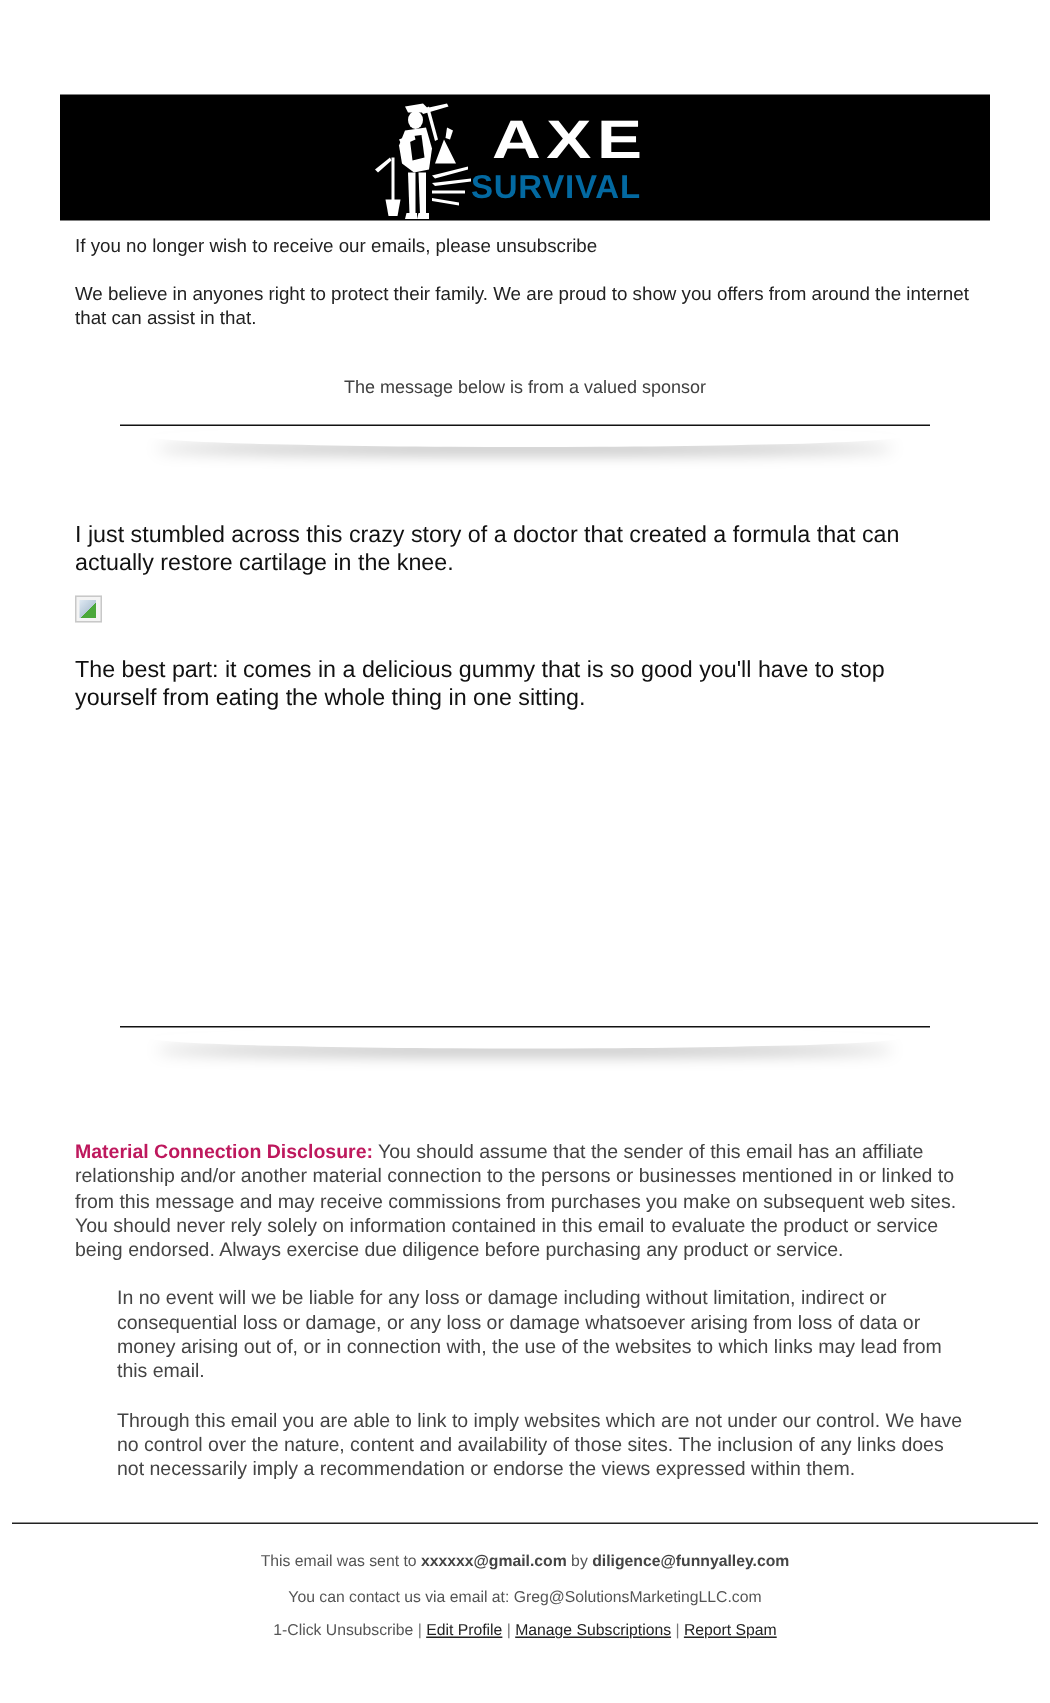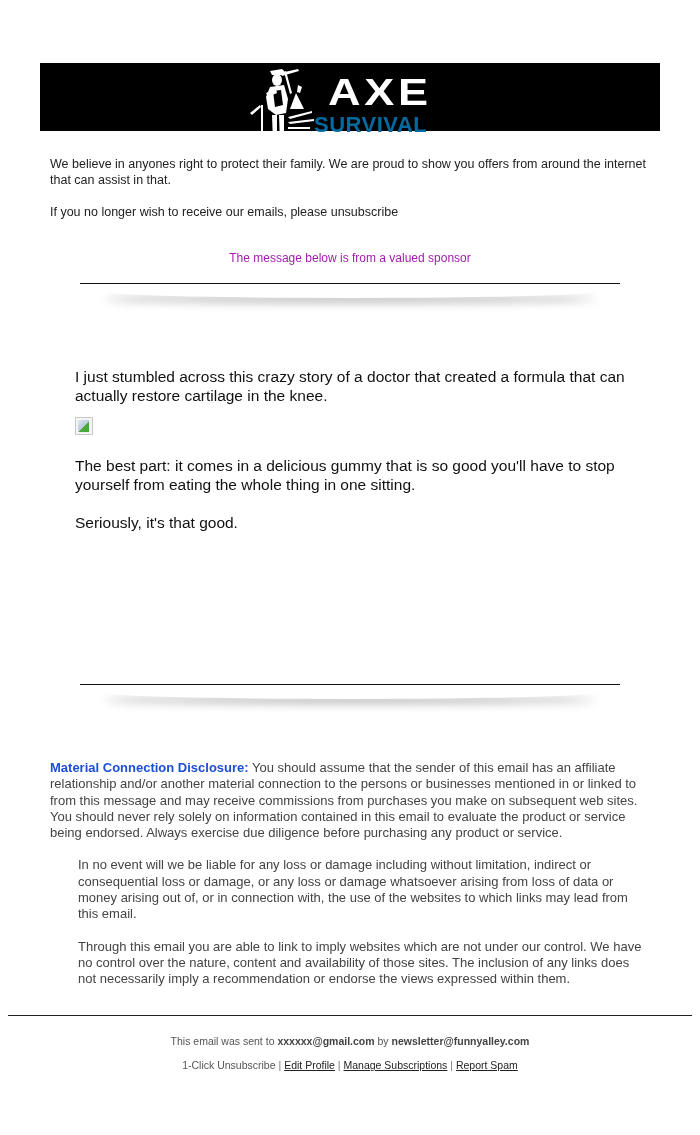--- a/index.html
+++ b/index.html
@@ -13,21 +13,21 @@
     position: relative;
     overflow: hidden;
     font-family: "Liberation Sans", sans-serif;
     color: #222222;
   }
   .banner {
     position: absolute;
     left: 40px;
     top: 63px;
     width: 620px;
-    height: 68px;
+    height: 84px;
     background: #000000;
   }
   .logo {
     position: absolute;
     left: 206px;
     top: 2px;
     width: 210px;
     height: 82px;
   }
   .logo-figure {
@@ -72,21 +72,21 @@
   }
   .intro p { margin: 0; }
   .intro p + p { margin-top: 16px; }
   .sponsor-note {
     position: absolute;
     left: 80px;
     top: 251px;
     width: 540px;
     text-align: center;
     font-size: 12px;
-    color: #a21caf;
+    color: #404040;
   }
   .rule {
     position: absolute;
     left: 80px;
     width: 540px;
     height: 1px;
     background: #111111;
   }
   .rule::after {
     content: "";
@@ -95,27 +95,26 @@
     right: 20px;
     top: 1px;
     height: 14px;
     border-radius: 50%;
     box-shadow: 0 8px 10px -4px rgba(0,0,0,0.35);
   }
   .rule-top { top: 283px; }
   .rule-bottom { top: 684px; }
   .message {
     position: absolute;
-    left: 75px;
+    left: 50px;
     top: 347px;
     width: 580px;
     font-size: 15.5px;
     line-height: 19px;
     color: #111111;
-    margin-top: 20px;
   }
   .message p { margin: 0; }
   .broken-img {
     display: inline-block;
     width: 18px;
     height: 18px;
     border: 1px solid #c8c8c8;
     box-sizing: border-box;
     position: relative;
     margin-top: 12px;
@@ -142,21 +141,21 @@
     position: absolute;
     left: 50px;
     top: 760px;
     width: 600px;
     font-size: 13px;
     line-height: 16.3px;
     color: #444444;
   }
   .disclosure p { margin: 0; }
   .disclosure p + p { margin-top: 16px; margin-left: 28px; }
-  .disclosure strong { font-weight: bold; color: #1d4ed8; }
+  .disclosure strong { font-weight: bold; color: #be185d; }
   .footer-rule {
     position: absolute;
     left: 8px;
     top: 1015px;
     width: 684px;
     height: 1px;
     background: #222222;
   }
   .footer {
     position: absolute;
@@ -216,42 +215,42 @@
       <path d="M42 57 L68 54 L68 56 L44 59 Z" fill="#ffffff"></path>
       <path d="M42 62 L64 62 L64 64 L42 64 Z" fill="#ffffff"></path>
       <path d="M42 67 L60 70 L60 72 L42 69 Z" fill="#ffffff"></path>
     </svg>
     <span class="logo-axe">AXE</span>
     <span class="logo-survival">SURVIVAL</span>
   </div>
 </div>
 
 <div class="intro">
+  <p><span>If you no longer wish to receive our emails, please</span> <span style="cursor:pointer;">unsubscribe</span></p>
   <p>We believe in anyones right to protect their family. We are proud to show you offers from around the internet that can assist in that.</p>
-  <p><span>If you no longer wish to receive our emails, please</span> <span style="cursor:pointer;">unsubscribe</span></p>
 </div>
 
 <div class="sponsor-note">The message below is from a valued sponsor</div>
 <div class="rule rule-top"></div>
 
 <div class="message">
   <p class="p1">I just stumbled across this crazy story of a doctor that created a formula that can actually restore cartilage in the knee.</p>
   <span class="broken-img"></span>
   <p class="p2">The best part: it comes in a delicious gummy that is so good you'll have to stop yourself from eating the whole thing in one sitting.</p>
-  <p class="p3">Seriously, it's that good.</p>
 </div>
 
 <div class="rule rule-bottom"></div>
 
 <div class="disclosure">
   <p><strong>Material Connection Disclosure:</strong><span> You should assume that the sender of this email has an affiliate relationship and/or another material connection to the persons or businesses mentioned in or linked to from this message and may receive commissions from purchases you make on subsequent web sites. You should never rely solely on information contained in this email to evaluate the product or service being endorsed. Always exercise due diligence before purchasing any product or service.</span></p>
   <p>In no event will we be liable for any loss or damage including without limitation, indirect or consequential loss or damage, or any loss or damage whatsoever arising from loss of data or money arising out of, or in connection with, the use of the websites to which links may lead from this email.</p>
   <p>Through this email you are able to link to imply websites which are not under our control. We have no control over the nature, content and availability of those sites. The inclusion of any links does not necessarily imply a recommendation or endorse the views expressed within them.</p>
 </div>
 
 <div class="footer-rule"></div>
 
 <div class="footer">
-  <p class="f-sent"><span>This email was sent to </span><b>xxxxxx@gmail.com</b><span> by </span><b>newsletter@funnyalley.com</b></p>
+  <p class="f-sent"><span>This email was sent to </span><b>xxxxxx@gmail.com</b><span> by </span><b>diligence@funnyalley.com</b></p>
+  <p class="f-contact">You can contact us via email at: Greg@SolutionsMarketingLLC.com</p>
   <p>
     <span style="cursor:pointer;">1-Click Unsubscribe</span><span class="sep"> | </span><a>Edit Profile</a><span class="sep"> | </span><a>Manage Subscriptions</a><span class="sep"> | </span><a>Report Spam</a>
   </p>
 </div>
 
 </body></html>

